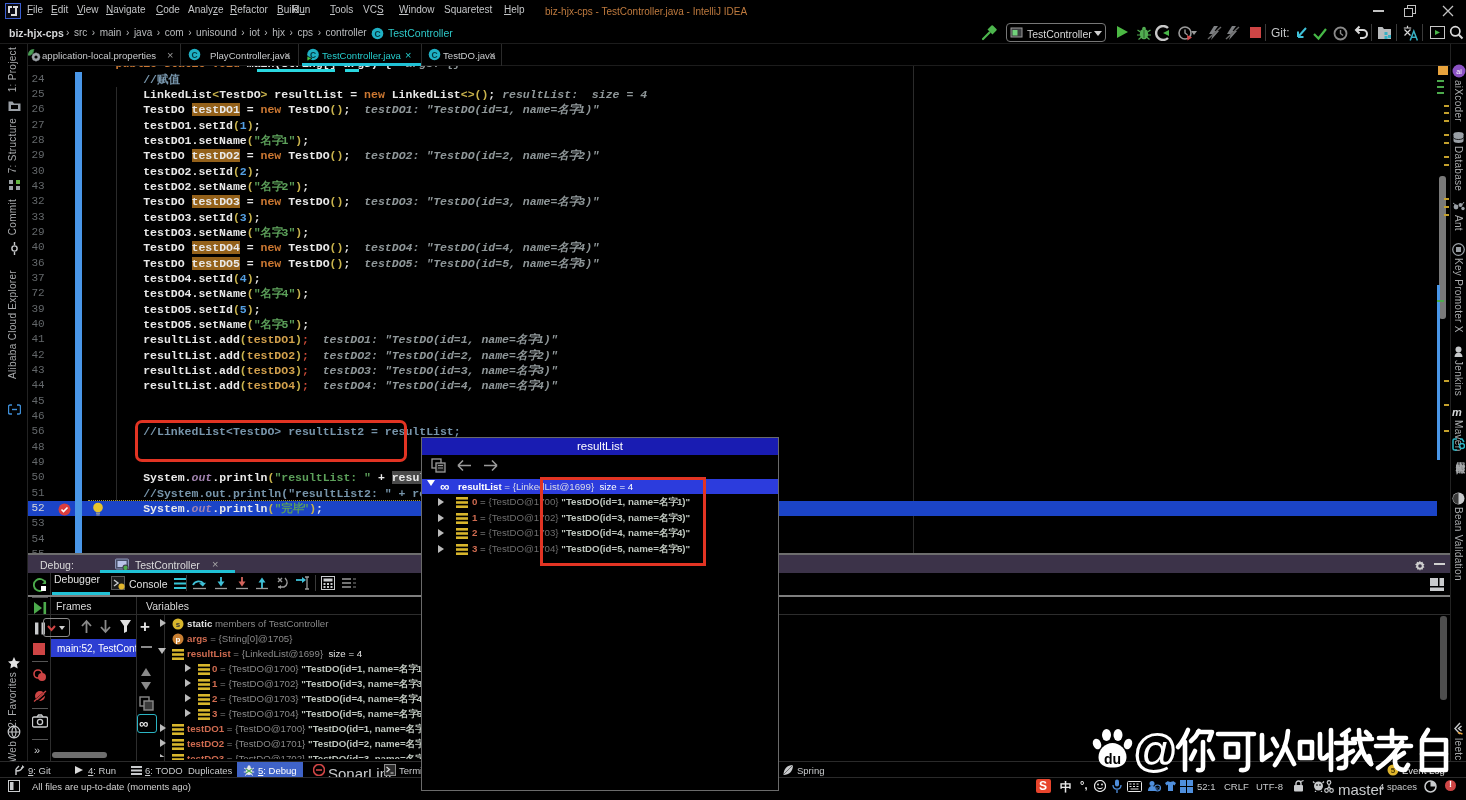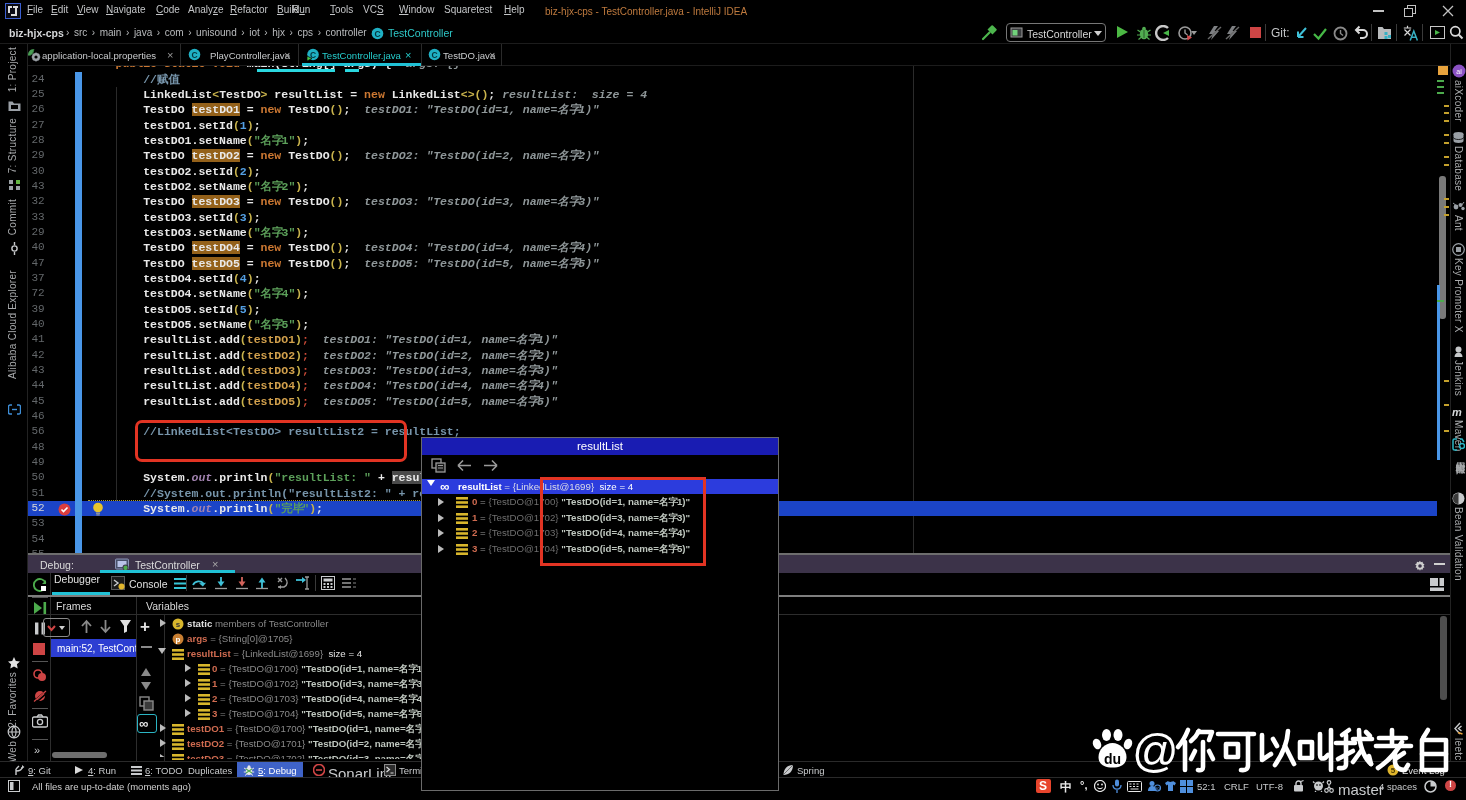--- a/index.html
+++ b/index.html
@@ -213,40 +213,39 @@
   <div class="num" style="top:112.9px">43</div>
     <div class="cr" style="top:112.9px">        testDO2.setName<span class="p">(</span><span class="s">"<span class="cj">名字</span>2"</span><span class="p">)</span>;</div>
   <div class="num" style="top:128.3px">32</div>
     <div class="cr" style="top:128.3px">        TestDO <span class="hl">testDO3</span> = <span class="k">new</span> TestDO<span class="p">()</span>;  <span class="h">testDO3: "TestDO(id=3, name=<span class="cj">名字</span>3)"</span></div>
   <div class="num" style="top:143.6px">33</div>
     <div class="cr" style="top:143.6px">        testDO3.setId<span class="p">(</span><span class="n">3</span><span class="p">)</span>;</div>
   <div class="num" style="top:158.9px">29</div>
     <div class="cr" style="top:158.9px">        testDO3.setName<span class="p">(</span><span class="s">"<span class="cj">名字</span>3"</span><span class="p">)</span>;</div>
   <div class="num" style="top:174.3px">40</div>
     <div class="cr" style="top:174.3px">        TestDO <span class="hl">testDO4</span> = <span class="k">new</span> TestDO<span class="p">()</span>;  <span class="h">testDO4: "TestDO(id=4, name=<span class="cj">名字</span>4)"</span></div>
-  <div class="num" style="top:189.6px">47</div>
+  <div class="num" style="top:189.6px">36</div>
     <div class="cr" style="top:189.6px">        TestDO <span class="hl">testDO5</span> = <span class="k">new</span> TestDO<span class="p">()</span>;  <span class="h">testDO5: "TestDO(id=5, name=<span class="cj">名字</span>5)"</span></div>
   <div class="num" style="top:204.9px">37</div>
     <div class="cr" style="top:204.9px">        testDO4.setId<span class="p">(</span><span class="n">4</span><span class="p">)</span>;</div>
   <div class="num" style="top:220.3px">72</div>
     <div class="cr" style="top:220.3px">        testDO4.setName<span class="p">(</span><span class="s">"<span class="cj">名字</span>4"</span><span class="p">)</span>;</div>
   <div class="num" style="top:235.6px">39</div>
     <div class="cr" style="top:235.6px">        testDO5.setId<span class="p">(</span><span class="n">5</span><span class="p">)</span>;</div>
   <div class="num" style="top:250.9px">40</div>
     <div class="cr" style="top:250.9px">        testDO5.setName<span class="p">(</span><span class="s">"<span class="cj">名字</span>5"</span><span class="p">)</span>;</div>
   <div class="num" style="top:266.3px">41</div>
     <div class="cr" style="top:266.3px">        resultList.add<span class="p">(</span><span class="ag">testDO1</span><span class="p">)</span><span class="sr">;</span>  <span class="h">testDO1: "TestDO(id=1, name=<span class="cj">名字</span>1)"</span></div>
   <div class="num" style="top:281.6px">42</div>
     <div class="cr" style="top:281.6px">        resultList.add<span class="p">(</span><span class="ag">testDO2</span><span class="p">)</span><span class="sr">;</span>  <span class="h">testDO2: "TestDO(id=2, name=<span class="cj">名字</span>2)"</span></div>
   <div class="num" style="top:296.9px">43</div>
     <div class="cr" style="top:296.9px">        resultList.add<span class="p">(</span><span class="ag">testDO3</span><span class="p">)</span><span class="sr">;</span>  <span class="h">testDO3: "TestDO(id=3, name=<span class="cj">名字</span>3)"</span></div>
   <div class="num" style="top:312.3px">44</div>
     <div class="cr" style="top:312.3px">        resultList.add<span class="p">(</span><span class="ag">testDO4</span><span class="p">)</span><span class="sr">;</span>  <span class="h">testDO4: "TestDO(id=4, name=<span class="cj">名字</span>4)"</span></div>
   <div class="num" style="top:327.6px">45</div>
-    <div class="cr" style="top:327.6px">        resultList.add<span class="p">(</span><span class="ag">testDO5</span><span class="p">)</span><span class="sr">;</span>  <span class="h">testDO5: "TestDO(id=5, name=<span class="cj">名字</span>5)"</span></div>
   <div class="num" style="top:342.9px">46</div>
   <div class="num" style="top:358.3px">56</div>
     <div class="cr" style="top:358.3px"><span class="c">        //LinkedList&lt;TestDO&gt; resultList2 = resultList;</span></div>
   <div class="num" style="top:373.6px">48</div>
   <div class="num" style="top:388.9px">49</div>
   <div class="num" style="top:404.3px">50</div>
     <div class="cr" style="top:404.3px">        System.<span class="pu">out</span>.println<span class="p">(</span><span class="s">"resultList: "</span> + <span style="background:#4a4a4a">resultList</span></div>
   <div class="num" style="top:419.6px">51</div>
     <div class="cr" style="top:419.6px"><span class="c" style="border-bottom:1px dotted #ad9c2e">        //System.out.println("resultList2: " + resultList2</span></div>
   <div class="num" style="top:434.9px;color:#d6d6d6">52</div>

